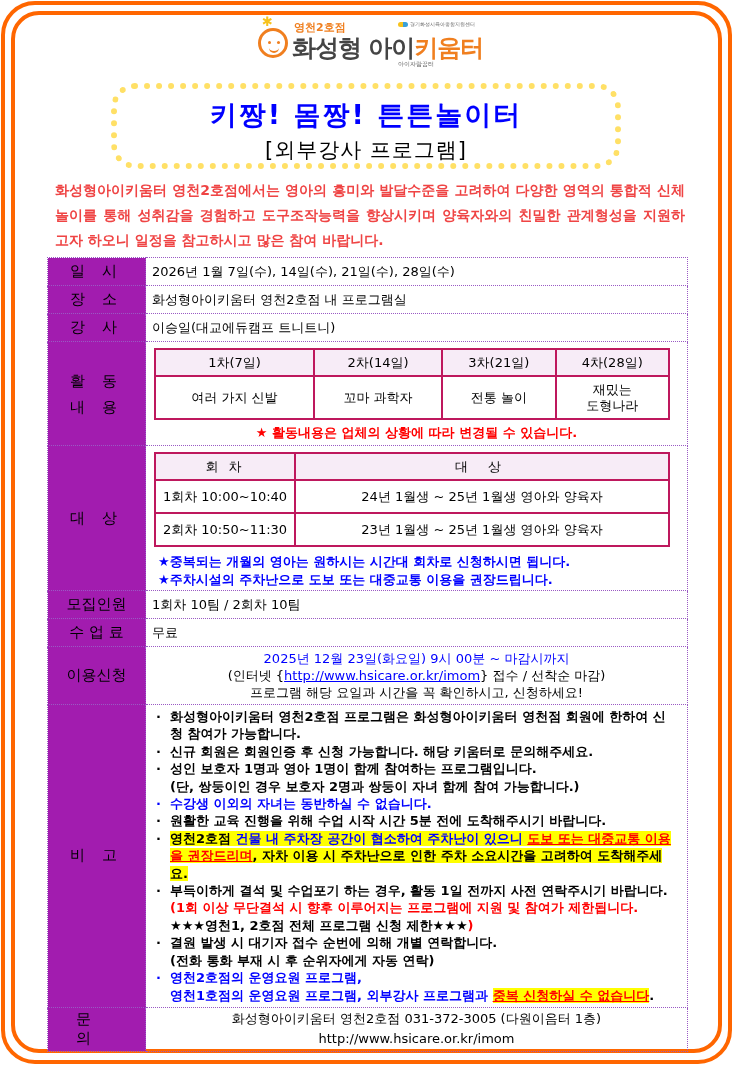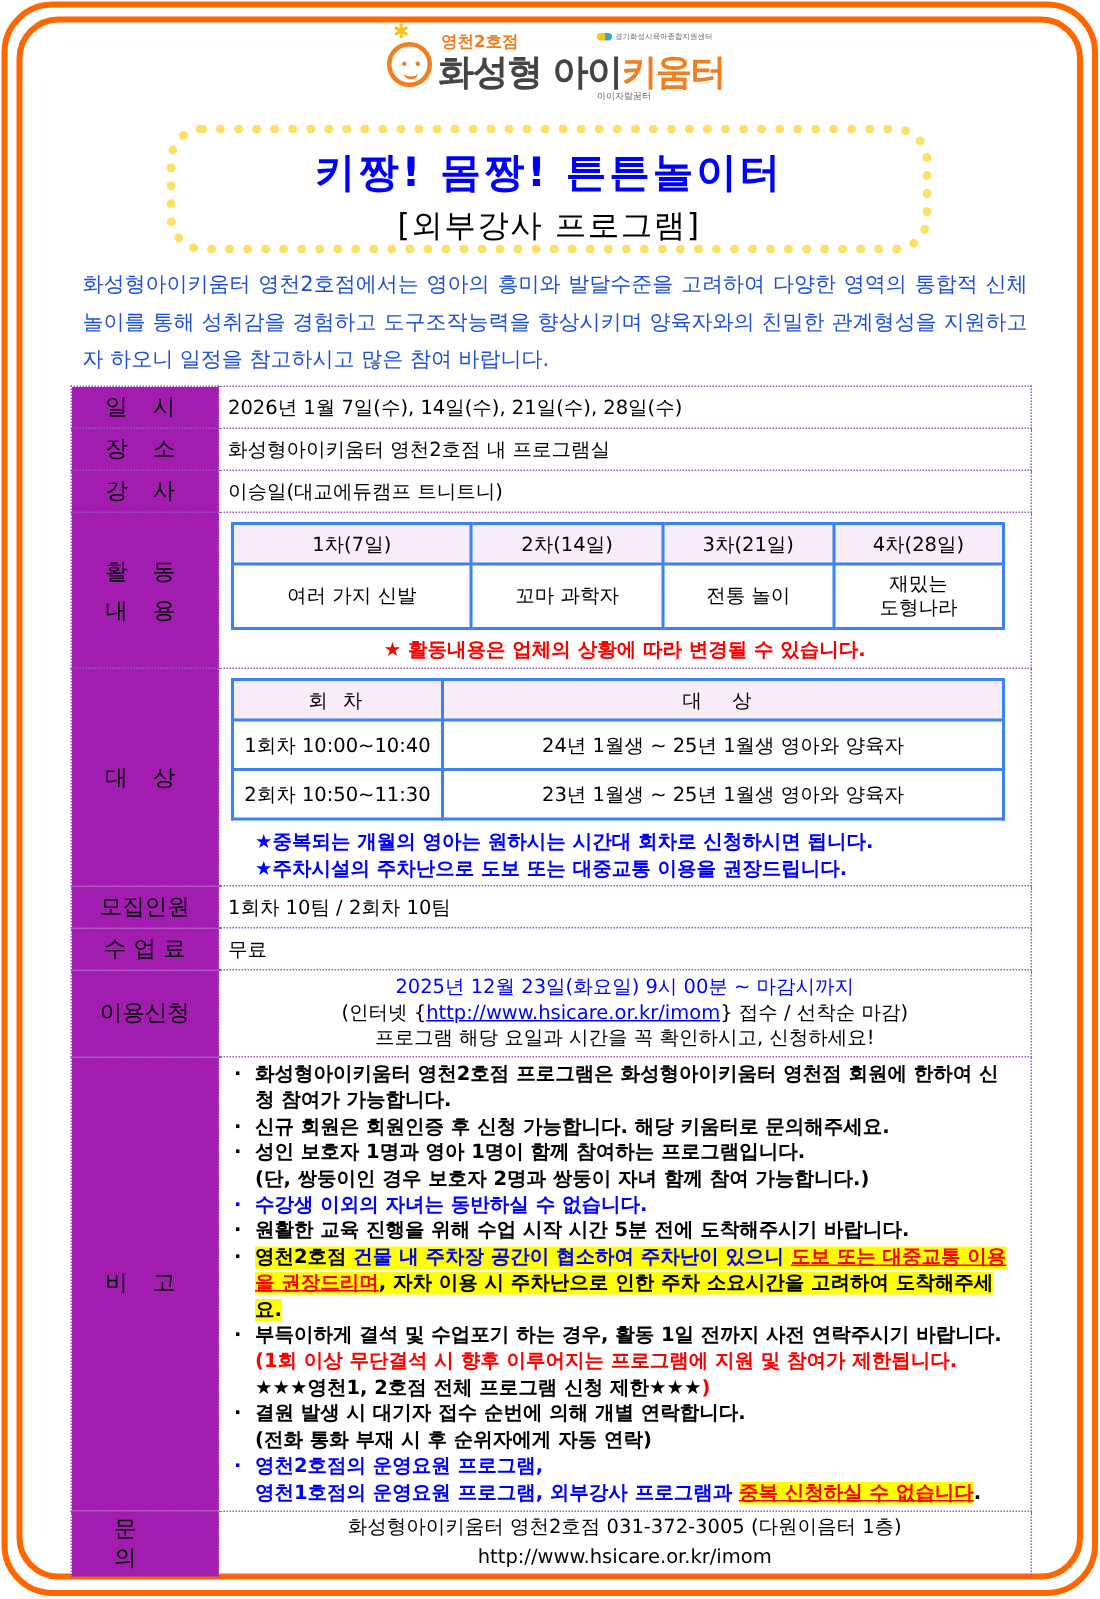--- a/index.html
+++ b/index.html
@@ -22,36 +22,36 @@
   .logo .name .orange { color: #f07f1f; margin-top: 45px; }
   .logo .sub { position: absolute; left: 140px; top: 42px; font-size: 6px; color: #666; }
   .logo .center { position: absolute; left: 140px; top: 3px; font-size: 5px; color: #666; white-space: nowrap; }
   .logo .center::before { content:""; display:inline-block; width:10px; height:5px; background: linear-gradient(90deg,#f7c21c 50%,#3aa0d8 50%); border-radius: 3px; margin-right: 2px; vertical-align: middle; }
 
   .title-box { position: absolute; left: 111px; top: 83px; width: 510px; height: 86px;
     border: 6px dotted #ffe066; border-radius: 24px; text-align: center; }
   .title-main { color: #0000ff; font-size: 27px; font-weight: bold; margin-top: 8px; letter-spacing: 2px; }
   .title-sub { color: #000; font-size: 21px; margin-top: 3px; letter-spacing: 1px; }
 
-  .intro { position: absolute; left: 55px; top: 178px; width: 630px; font-size: 14px; line-height: 25px; font-weight: normal; color: #1d4ed8; text-align: justify; }
+  .intro { position: absolute; left: 55px; top: 178px; width: 630px; font-size: 14px; line-height: 25px; font-weight: bold; color: #ef4444; text-align: justify; }
 
   table.main { position: absolute; left: 47px; top: 257px; width: 641px; border-collapse: collapse; font-size: 13px; }
   table.main > tbody > tr > td { border: 1px dotted #9a5ac4; vertical-align: middle; }
   td.lbl { width: 98px; background: #a21caf; text-align: center; font-size: 15px; letter-spacing: 6px; }
   td.lbl.tight { letter-spacing: 0; }
   td.val { padding: 0 6px; }
 
   table.inner { border-collapse: collapse; width: 516px; margin: 5px 0 0 8px; }
-  table.inner td { border: 2px solid #3b82f6; text-align: center; font-size: 13px; }
+  table.inner td { border: 2px solid #be185d; text-align: center; font-size: 13px; }
   table.inner tr.head td { background: #f7ecf7; height: 27px; }
   table.inner tr.body td { height: 43px; line-height: 16px; }
   table.inner2 tr.row td { height: 33px; }
 
   .red-note { color: #ff0000; font-weight: bold; text-align: center; margin: 4px 0 2px 0; font-size: 13px; }
-  .blue-note { color: #0000ff; font-size: 13px; padding-left: 24px; line-height: 18px; font-weight: bold; }
+  .blue-note { color: #0000ff; font-size: 13px; padding-left: 12px; line-height: 18px; font-weight: bold; }
   .blue { color: #0000ff; }
   .red { color: #ff0000; }
   .hl { background: #ffff00; }
   .ul { text-decoration: underline; }
 
   .apply { text-align: center; line-height: 17px; padding: 3px 0; }
   .apply .link { color: #0000ff; text-decoration: underline; }
 
   ul.notes { list-style: none; padding: 3px 14px 3px 8px; }
   ul.notes li { position: relative; padding-left: 16px; line-height: 17.4px; font-size: 13px; font-weight: bold; }

